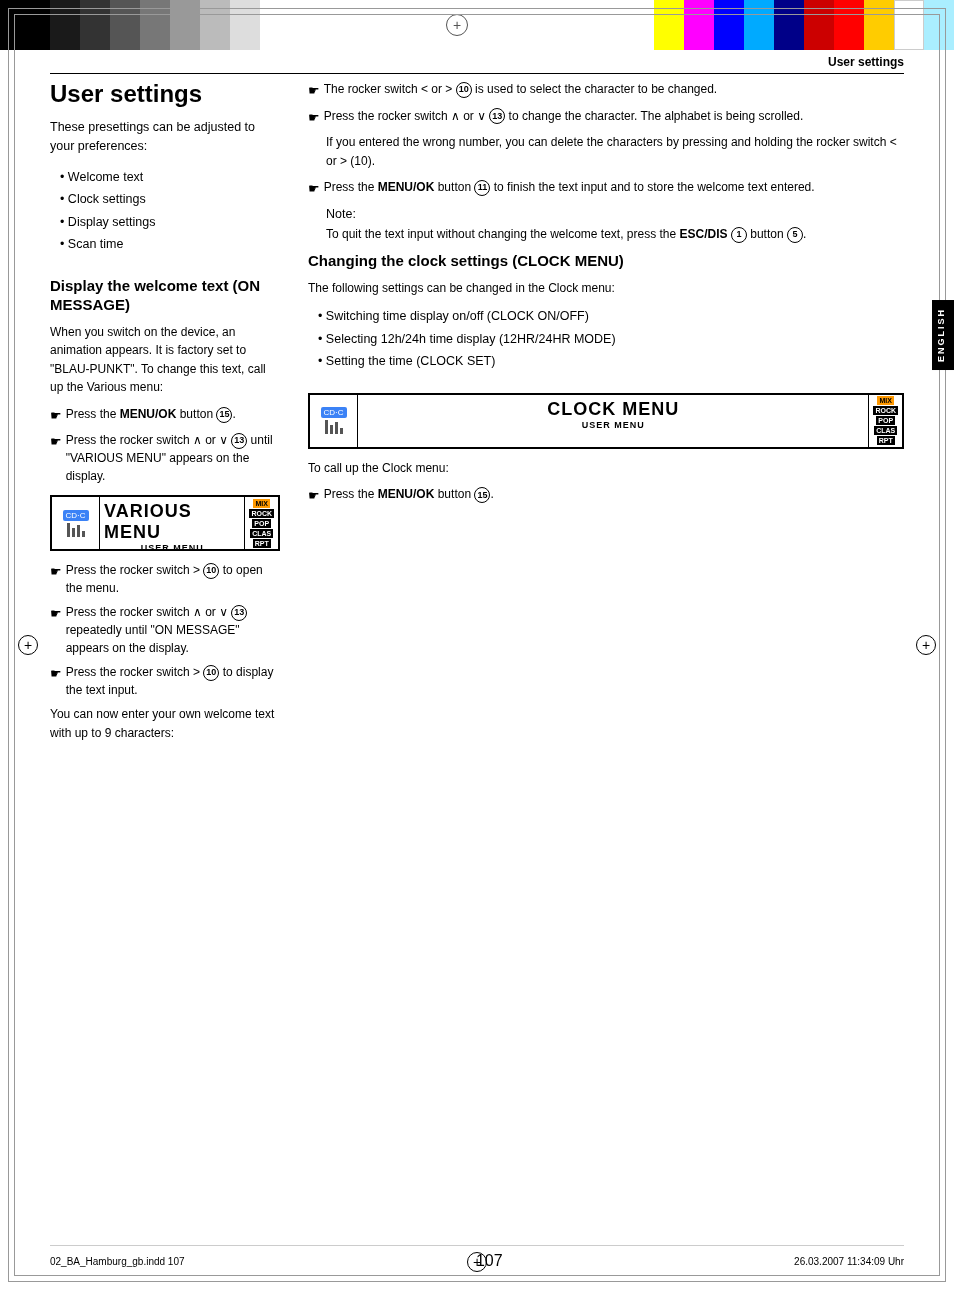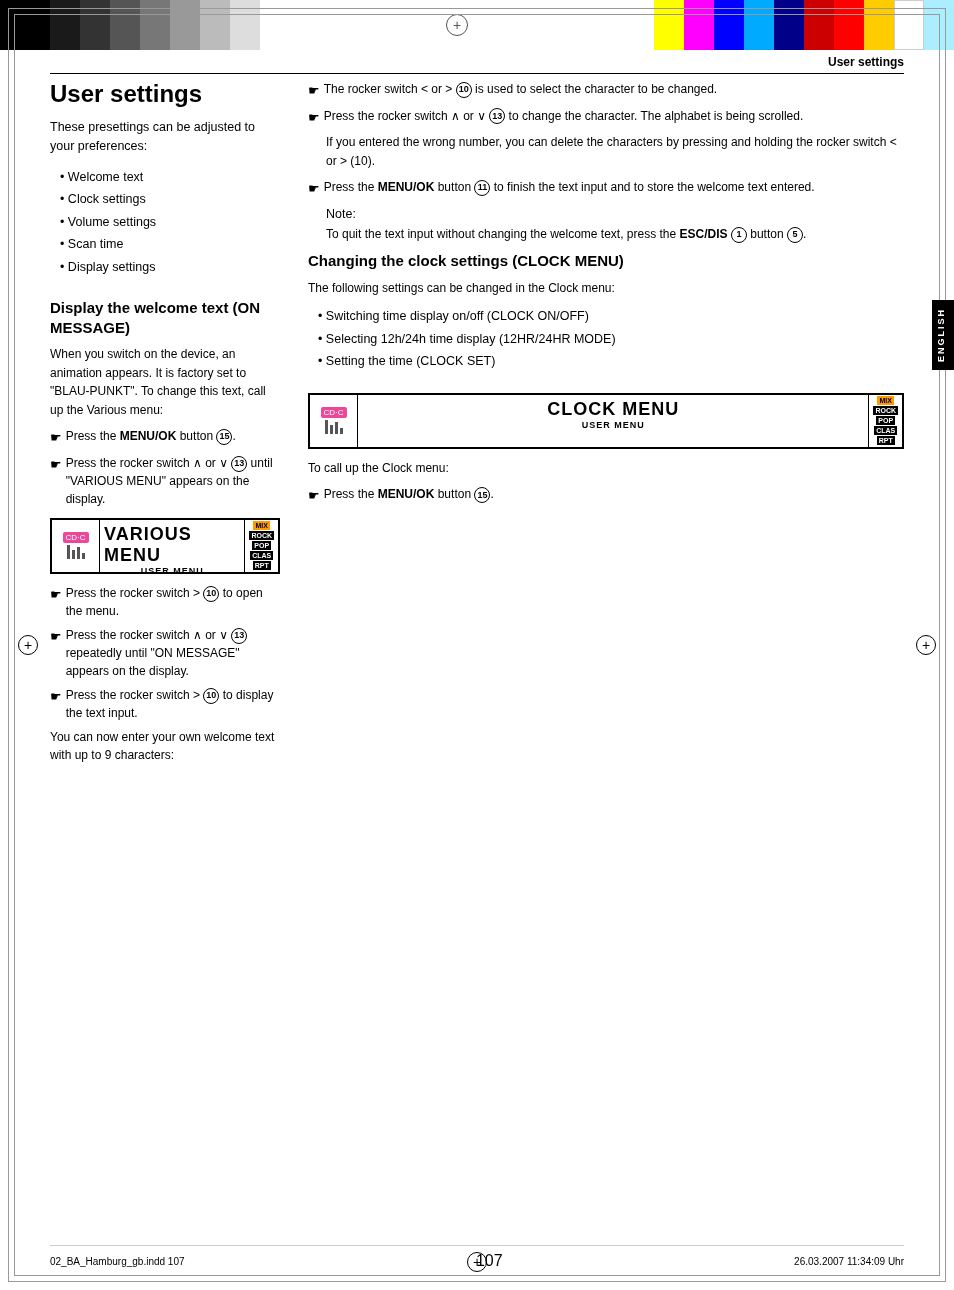--- a/index.html
+++ b/index.html
@@ -213,21 +213,21 @@
       flex-direction: column;
       align-items: center;
       justify-content: center;
       padding: 4px 6px;
       border-right: 1.5px solid #000;
       gap: 2px;
       min-width: 48px;
     }
     .cd-icon {
       font-size: 8px;
-      background: #ec4899;
+      background: #3b82f6;
       color: #fff;
       padding: 1px 3px;
       border-radius: 2px;
     }
     .eq-bars {
       display: flex; gap: 2px; align-items: flex-end; height: 14px;
     }
     .eq-bar {
       width: 3px;
       background: #555;
@@ -350,23 +350,22 @@
 </div>
 
 <div class="content-area">
 
   <div class="left-col">
     <h1 class="page-title">User settings</h1>
     <p class="intro">These presettings can be adjusted to your preferences:</p>
     <ul class="toc">
       <li>Welcome text</li>
       <li>Clock settings</li>
-      <li>Volume settings</li>
+      <li>Display settings</li>
       <li>Scan time</li>
-      <li>Display settings</li>
     </ul>
 
     <h2 class="section-title">Display the welcome text (ON MESSAGE)</h2>
     <p class="body-text">When you switch on the device, an animation appears. It is factory set to "BLAU-PUNKT". To change this text, call up the Various menu:</p>
 
     <div class="instruction-block">
       <span class="arrow-icon">☛</span>
       <span class="instruction-text">Press the <strong>MENU/OK</strong> button <span class="badge">15</span>.</span>
     </div>
     <div class="instruction-block">

